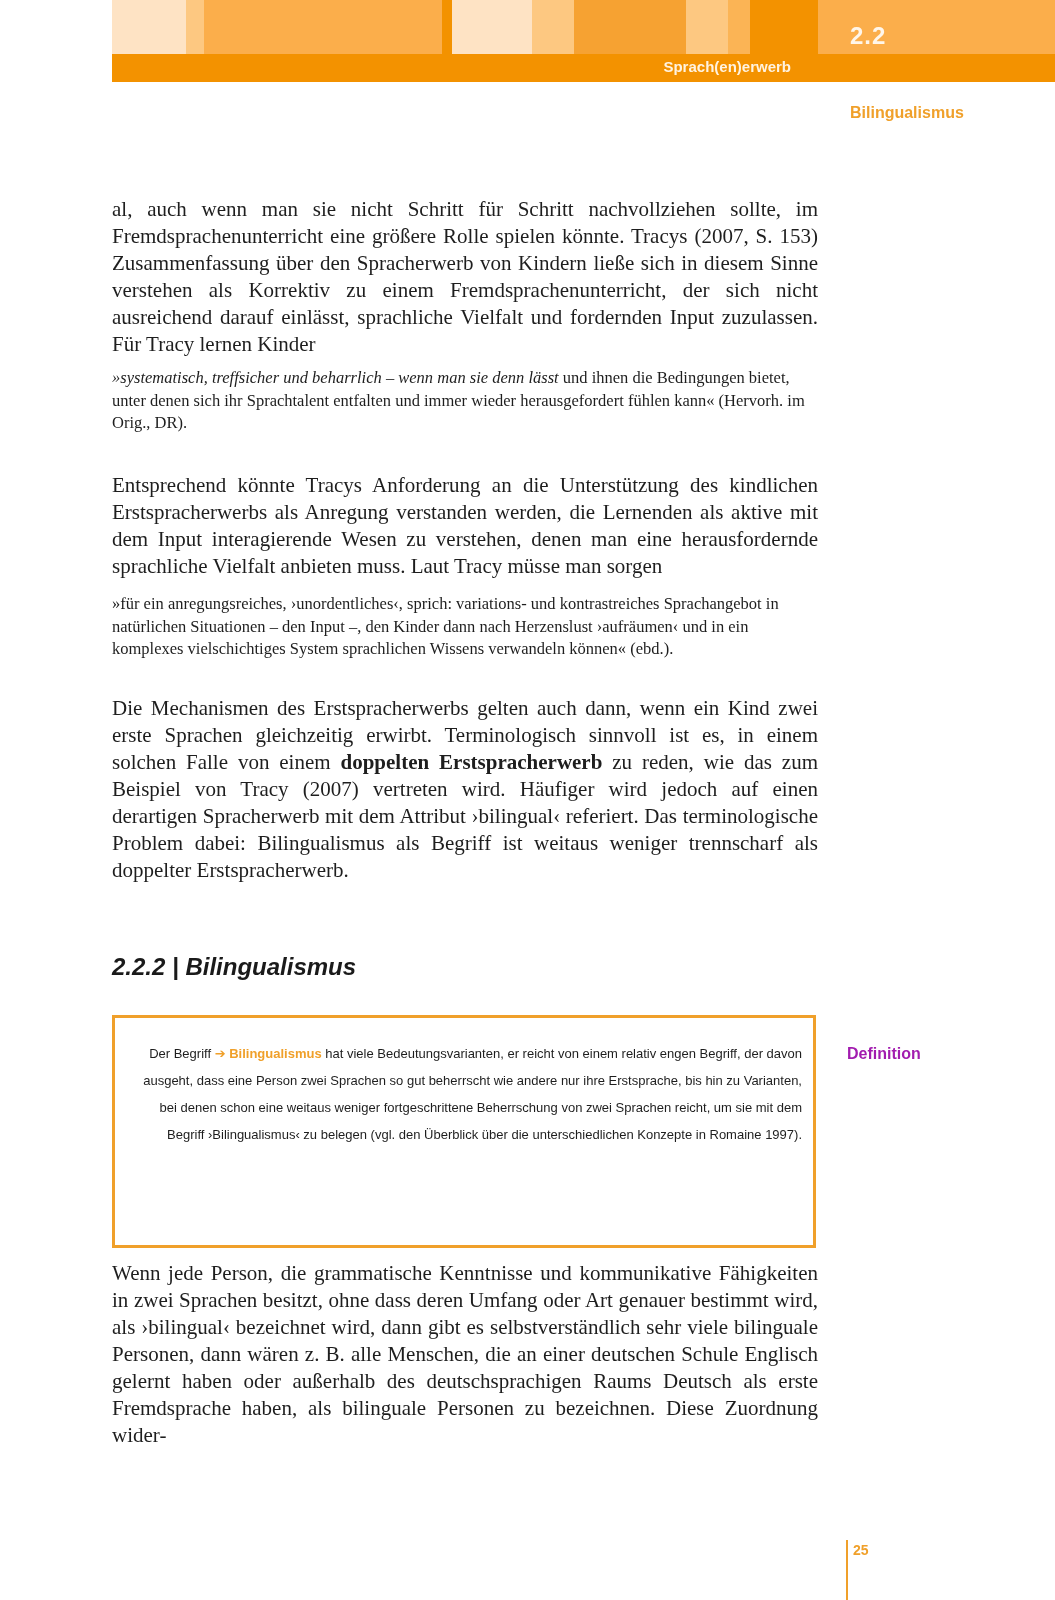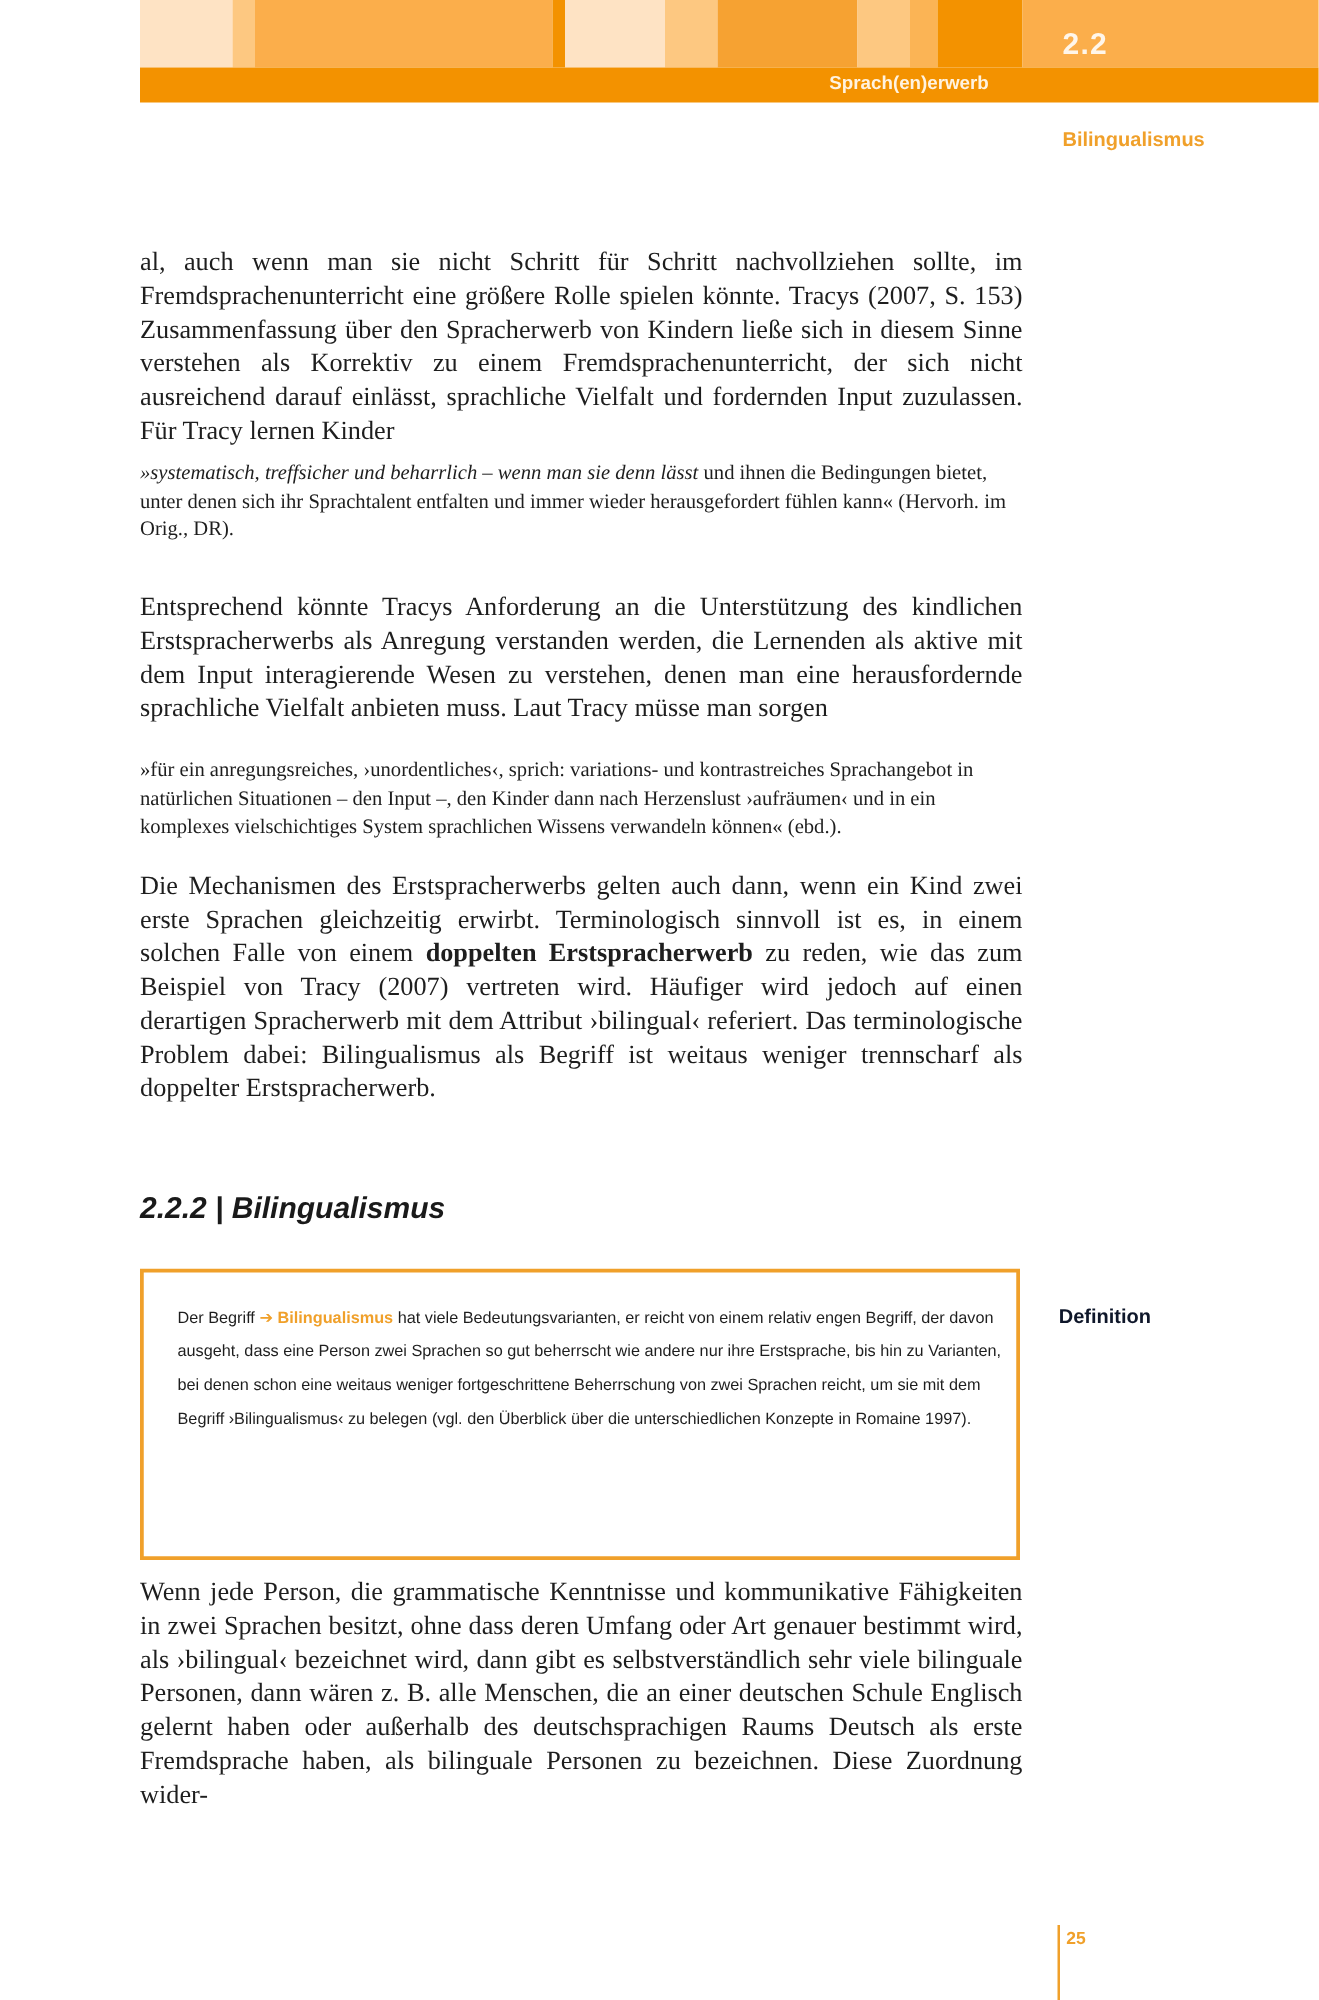--- a/index.html
+++ b/index.html
@@ -1,36 +1,36 @@
 <!DOCTYPE html>
 <html><head>
 <meta charset="utf-8">
 <style>
   html, body { margin: 0; padding: 0; background: #ffffff; }
   body { width: 1055px; height: 1600px; position: relative; overflow: hidden; }
   .serif { font-family: "Liberation Serif", "DejaVu Serif", serif; color: #1e1e1e; }
-  .sans { font-family: "Liberation Sans", "DejaVu Sans", sans-serif; }
+  .sans { font-family: "Liberation Sans", "DejaVu Sans", sans-serif; text-align: right; }
 
   
   .hdr-block { position: absolute; top: 0; height: 54px; }
   .hdr-bar { position: absolute; left: 112px; top: 54px; width: 943px; height: 28px; background: #f39200; }
   .hdr-chapter-text { position: absolute; right: 264px; top: 58px; font-size: 15px; font-weight: bold; color: #fff3e0; }
   .hdr-section-num { position: absolute; left: 850px; top: 22px; font-size: 24px; font-weight: bold; color: #fff6ea; letter-spacing: 1px; }
   .margin-running { position: absolute; left: 850px; top: 104px; font-size: 16px; font-weight: bold; color: #f0a02a; }
 
   .para { position: absolute; left: 112px; width: 706px; font-size: 21px; line-height: 27px; text-align: justify; margin: 0; }
   .quote { position: absolute; left: 112px; width: 706px; font-size: 16.5px; line-height: 22.5px; margin: 0; }
   .quote em { font-style: italic; }
 
   .section-heading { position: absolute; left: 112px; top: 953px; font-size: 24px; font-weight: bold; color: #1a1a1a; font-style: italic; }
 
   .def-box { position: absolute; left: 112px; top: 1015px; width: 704px; height: 233px; border: 3px solid #f0a02a; box-sizing: border-box; }
   .def-text { position: absolute; left: 142px; top: 1040px; width: 660px; font-size: 13px; line-height: 27px; color: #1e1e1e; margin: 0; }
   .def-term { color: #f0a02a; font-weight: bold; }
-  .def-label { position: absolute; left: 847px; top: 1045px; font-size: 16px; font-weight: bold; color: #0f172a; }
+  .def-label { position: absolute; left: 847px; top: 1045px; font-size: 16px; font-weight: bold; color: #a21caf; }
 
   .page-rule { position: absolute; left: 846px; top: 1540px; width: 2px; height: 60px; background: #f0a02a; }
   .page-num { position: absolute; left: 853px; top: 1542px; font-size: 14px; font-weight: bold; color: #f0a02a; }
 </style>
 </head>
 <body>
 
 <div>
   <div class="hdr-block" style="left:112px;width:74px;background:#fee3c4;"></div>
   <div class="hdr-block" style="left:186px;width:18px;background:#fdc881;"></div>
@@ -49,21 +49,21 @@
 </div>
 
 <div class="margin-running sans">Bilingualismus</div>
 
 <p class="para serif" style="top:196px;">al, auch wenn man sie nicht Schritt für Schritt nachvollziehen sollte, im Fremdsprachenunterricht eine größere Rolle spielen könnte. Tracys (2007, S. 153) Zusammenfassung über den Spracherwerb von Kindern ließe sich in diesem Sinne verstehen als Korrektiv zu einem Fremdsprachenunterricht, der sich nicht ausreichend darauf einlässt, sprachliche Vielfalt und fordernden Input zuzulassen. Für Tracy lernen Kinder</p>
 
 <p class="quote serif" style="top:367px;"><em>»systematisch, treffsicher und beharrlich – wenn man sie denn lässt</em><span> und ihnen die Bedingungen bietet, unter denen sich ihr Sprachtalent entfalten und immer wieder herausgefordert fühlen kann« (Hervorh. im Orig., DR).</span></p>
 
 <p class="para serif" style="top:472px;">Entsprechend könnte Tracys Anforderung an die Unterstützung des kindlichen Erstspracherwerbs als Anregung verstanden werden, die Lernenden als aktive mit dem Input interagierende Wesen zu verstehen, denen man eine herausfordernde sprachliche Vielfalt anbieten muss. Laut Tracy müsse man sorgen</p>
 
-<p class="quote serif" style="top:593px;margin-top:12px;">»für ein anregungsreiches, ›unordentliches‹, sprich: variations- und kontrastreiches Sprachangebot in natürlichen Situationen – den Input –, den Kinder dann nach Herzenslust ›aufräumen‹ und in ein komplexes vielschichtiges System sprachlichen Wissens verwandeln können« (ebd.).</p>
+<p class="quote serif" style="top:593px;">»für ein anregungsreiches, ›unordentliches‹, sprich: variations- und kontrastreiches Sprachangebot in natürlichen Situationen – den Input –, den Kinder dann nach Herzenslust ›aufräumen‹ und in ein komplexes vielschichtiges System sprachlichen Wissens verwandeln können« (ebd.).</p>
 
 <p class="para serif" style="top:695px;"><span>Die Mechanismen des Erstspracherwerbs gelten auch dann, wenn ein Kind zwei erste Sprachen gleichzeitig erwirbt. Terminologisch sinnvoll ist es, in einem solchen Falle von einem </span><strong>doppelten Erstspracherwerb</strong><span> zu reden, wie das zum Beispiel von Tracy (2007) vertreten wird. Häufiger wird jedoch auf einen derartigen Spracherwerb mit dem Attribut ›bilingual‹ referiert. Das terminologische Problem dabei: Bilingualismus als Begriff ist weitaus weniger trennscharf als doppelter Erstspracherwerb.</span></p>
 
 <div class="section-heading sans">2.2.2 | Bilingualismus</div>
 
 <div class="def-box"></div>
 <p class="def-text sans"><span>Der Begriff </span><span class="def-term">➔</span><span class="def-term"> </span><span class="def-term">Bilingualismus</span><span> hat viele Bedeutungsvarianten, er reicht von einem relativ engen Begriff, der davon ausgeht, dass eine Person zwei Sprachen so gut beherrscht wie andere nur ihre Erstsprache, bis hin zu Varianten, bei denen schon eine weitaus weniger fortgeschrittene Beherrschung von zwei Sprachen reicht, um sie mit dem Begriff ›Bilingualismus‹ zu belegen (vgl. den Überblick über die unterschiedlichen Konzepte in Romaine 1997).</span></p>
 <div class="def-label sans">Definition</div>
 
 <p class="para serif" style="top:1260px;">Wenn jede Person, die grammatische Kenntnisse und kommunikative Fähigkeiten in zwei Sprachen besitzt, ohne dass deren Umfang oder Art genauer bestimmt wird, als ›bilingual‹ bezeichnet wird, dann gibt es selbstverständlich sehr viele bilinguale Personen, dann wären z. B. alle Menschen, die an einer deutschen Schule Englisch gelernt haben oder außerhalb des deutschsprachigen Raums Deutsch als erste Fremdsprache haben, als bilinguale Personen zu bezeichnen. Diese Zuordnung wider-</p>

